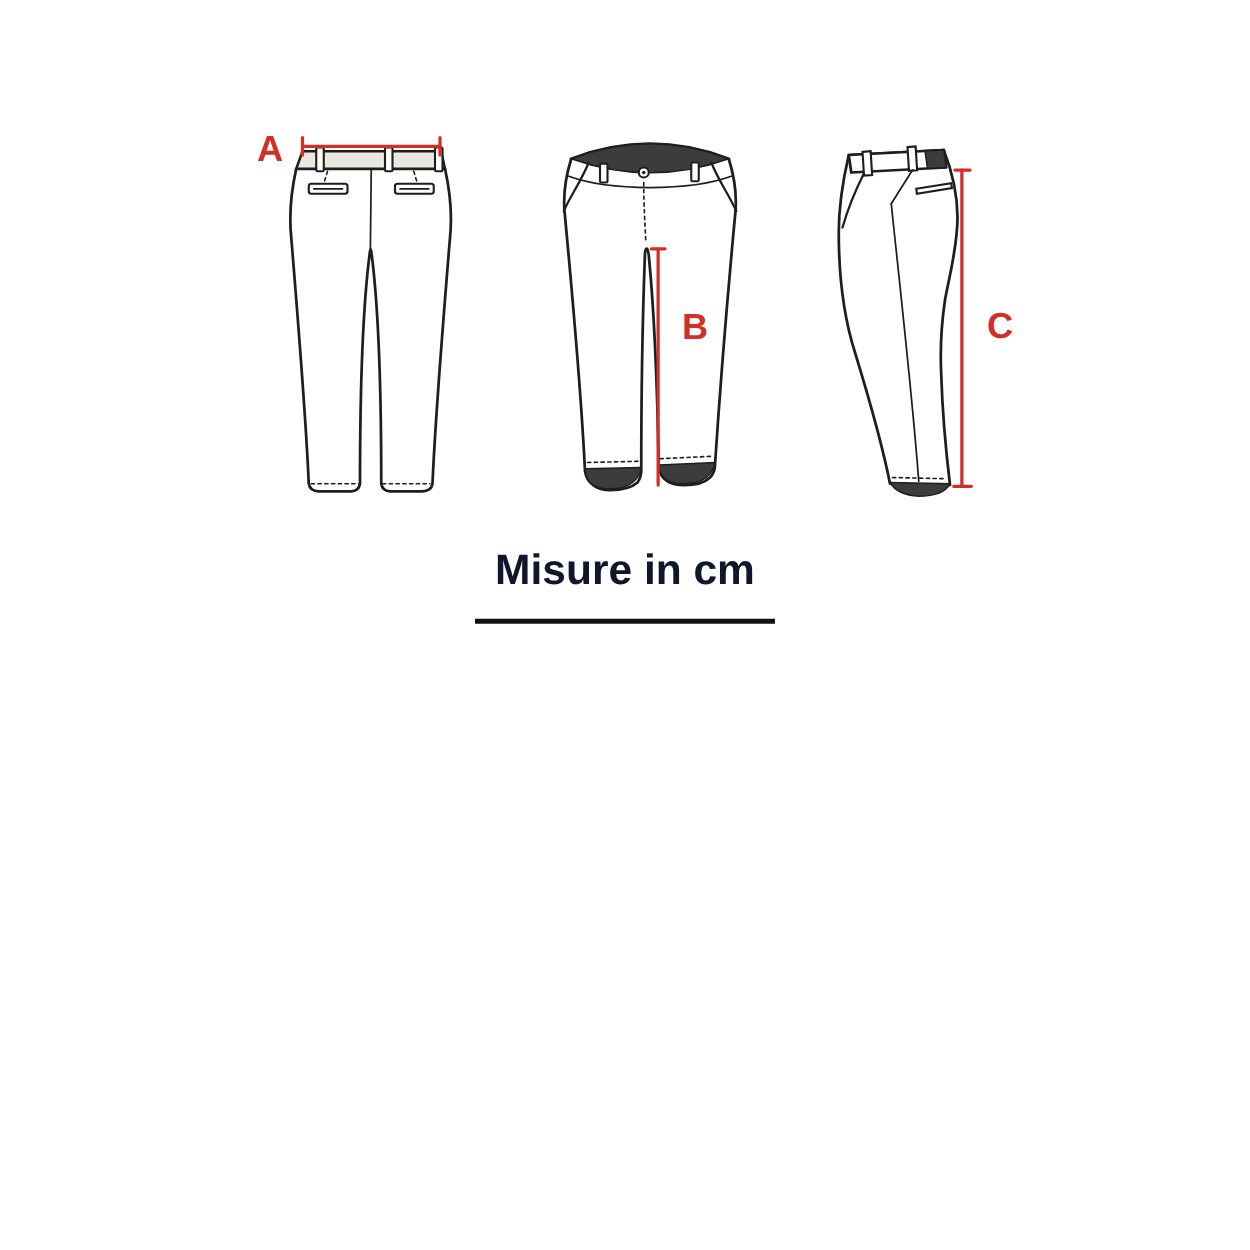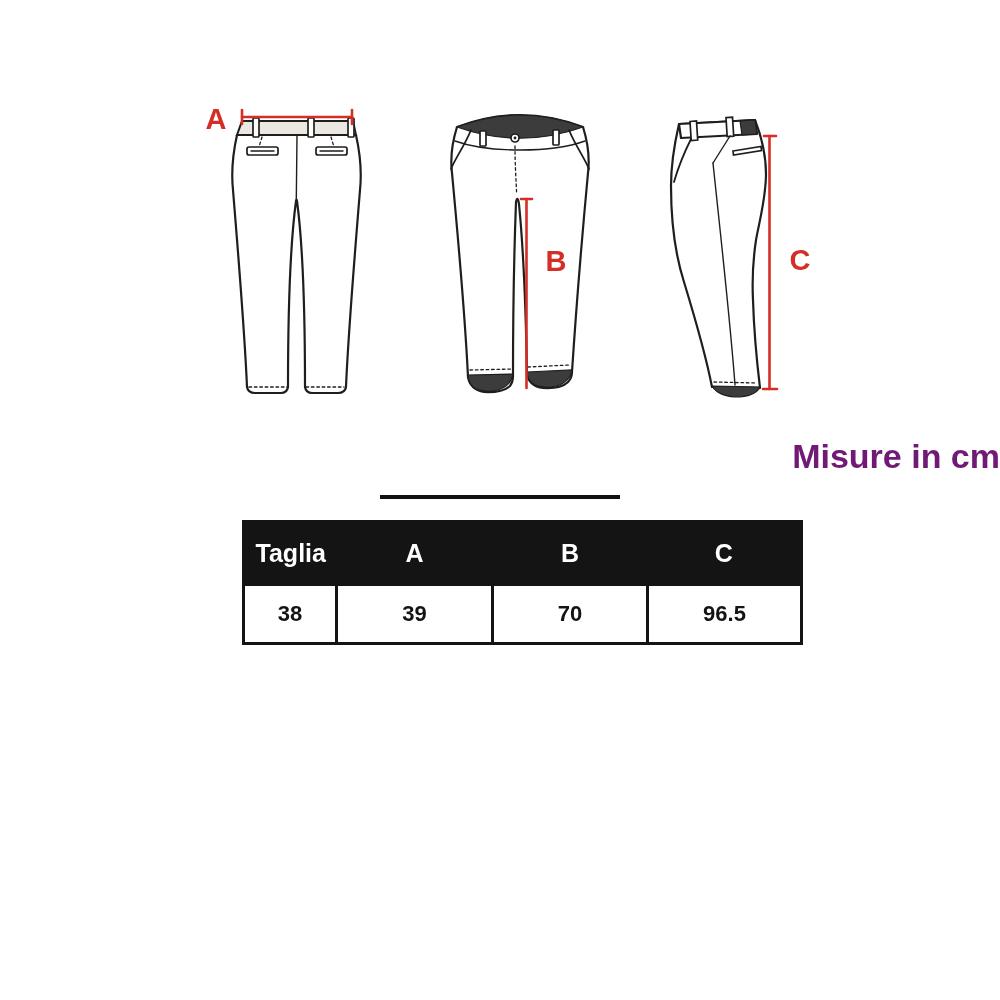--- a/index.html
+++ b/index.html
@@ -19,22 +19,22 @@
   .thin{stroke-width:1.4;}
   .dash{fill:none;stroke:#1e1e1c;stroke-width:1.3;stroke-dasharray:2.6 2.8;stroke-linecap:round;}
   .band{fill:#ebe8e2;stroke:#1e1e1c;stroke-width:2;}
   .loop{fill:#ffffff;stroke:#1e1e1c;stroke-width:1.7;}
   .pocket{fill:#ffffff;stroke:#1e1e1c;stroke-width:1.7;}
   .dark{fill:#3c3c3c;stroke:#1e1e1c;stroke-width:1.2;}
   .red-stroke{fill:none;stroke:#d32f27;stroke-width:2.6;stroke-linecap:round;}
   .red-label{fill:#d32f27;font-size:29px;font-weight:bold;font-family:"Liberation Sans",sans-serif;}
 
   .title{
-    position:absolute;left:0;top:437px;width:1000px;text-align:right;
-    font-size:34px;font-weight:bold;color:#701a75;
+    position:absolute;left:0;top:437px;width:1000px;text-align:center;
+    font-size:34px;font-weight:bold;color:#0f172a;
   }
   .title-underline{position:absolute;left:380px;top:495px;width:240px;height:4px;background:#111111;}
 
   .size-table{
     position:absolute;left:242px;top:520px;width:558px;
     border-collapse:collapse;table-layout:fixed;
     border:3px solid #141414;
   }
   .size-table th{
     background:#141414;color:#ffffff;font-size:25px;font-weight:bold;
@@ -162,38 +162,14 @@
         <line class="red-stroke" x1="119.5" y1="28" x2="119.5" y2="281"></line>
         <line class="red-stroke" x1="113" y1="281" x2="127" y2="281"></line>
       </g>
       <text class="red-label" x="150" y="162" text-anchor="middle">C</text>
     </svg>
   </figure>
 
   <div class="title">Misure in cm</div>
   <div class="title-underline"></div>
 
-  <table class="size-table">
-    <colgroup>
-      <col style="width:93px">
-        <col style="width:156px">
-        <col style="width:155px">
-        <col style="width:154px">
-    </colgroup>
-    <thead>
-      <tr>
-        <th>Taglia</th>
-        <th>A</th>
-        <th>B</th>
-        <th>C</th>
-      </tr>
-    </thead>
-    <tbody>
-      <tr>
-        <td>38</td>
-        <td>39</td>
-        <td>70</td>
-        <td>96.5</td>
-      </tr>
-    </tbody>
-  </table>
 
 </div>
 
 </body></html>

